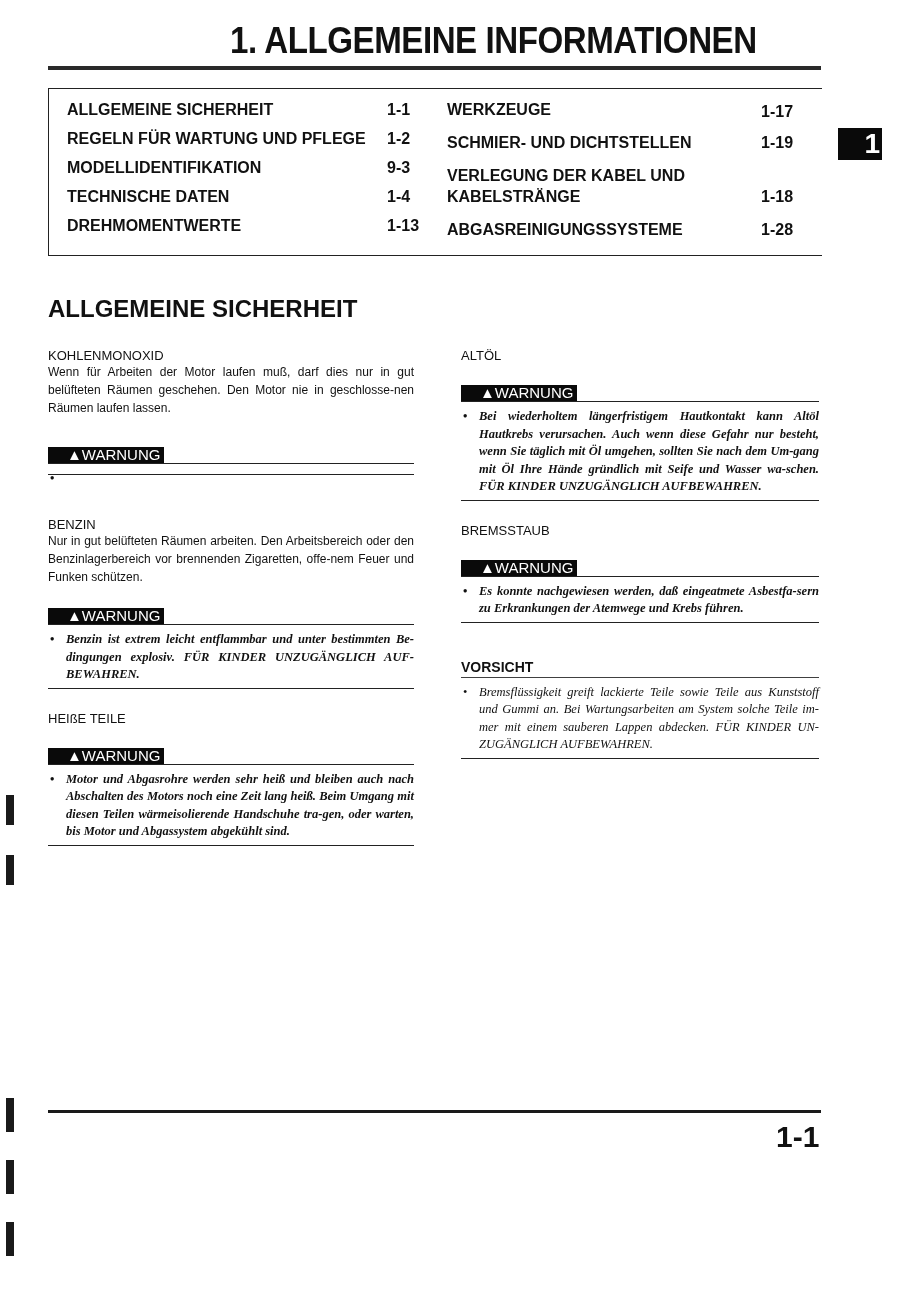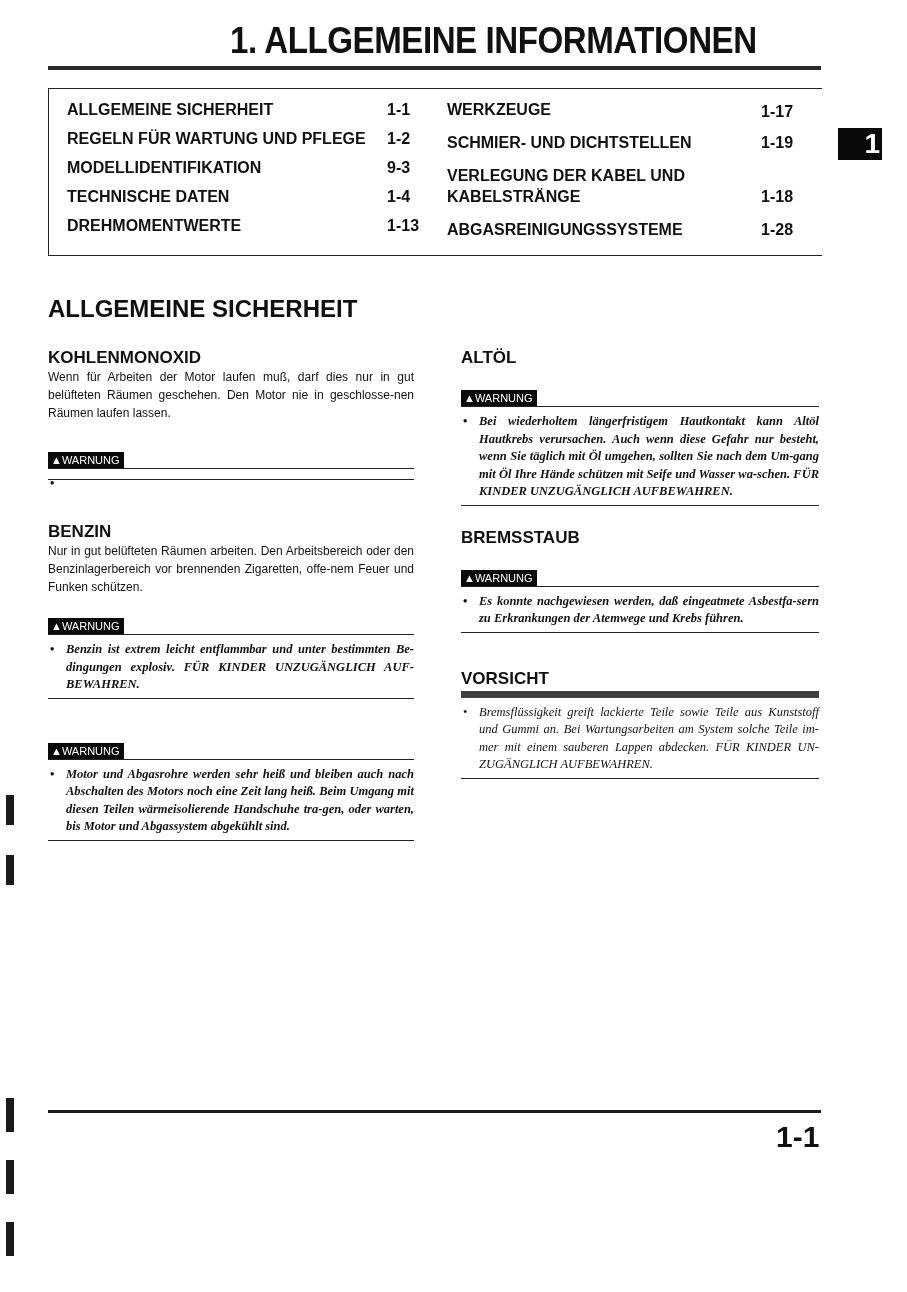--- a/index.html
+++ b/index.html
@@ -10,31 +10,31 @@
            transform: scaleX(0.92); transform-origin: left top; white-space: nowrap; }
   .rule-top { left: 48px; top: 66px; width: 773px; height: 4px; background: #2a2a2a; }
   .toc-box { left: 48px; top: 88px; width: 773px; height: 166px;
              border-top: 1px solid #222; border-left: 1px solid #222; border-bottom: 1px solid #222; }
   .toc-row { position: absolute; font-size: 16px; font-weight: bold; white-space: nowrap; }
   .toc-page { position: absolute; font-size: 16px; font-weight: bold; }
   .tab-badge { left: 838px; top: 128px; width: 44px; height: 32px; background: #0a0a0a; color: #fff;
                font-size: 28px; font-weight: bold; text-align: right; line-height: 32px; padding-right: 2px; box-sizing: border-box; }
   .section-title { left: 48px; top: 295px; font-size: 24px; font-weight: bold; white-space: nowrap; }
   .col { position: absolute; width: 366px; }
-  .subhead { font-size: 17px; font-weight: bold; margin: 0; }
+  .subhead { font-size: 13px; font-weight: normal; margin: 0; }
   .body-text { font-size: 12px; line-height: 18px; margin: 0; text-align: justify; }
   .warn-head { position: relative; height: 16px; border-bottom: 1px solid #222; }
   .warn-label { position: absolute; left: 0; top: 0; background: #0a0a0a; color: #fff;
-                font-size: 11px; padding: 1px 4px 1px 3px; line-height: 14px; }
+                font-size: 15px; padding: 1px 4px 1px 19px; line-height: 14px; }
   .warn-body { font-family: "Liberation Serif", serif; font-style: italic; font-weight: bold;
                font-size: 12.5px; line-height: 17.5px; padding: 6px 0 4px 18px; position: relative;
                border-bottom: 1px solid #222; text-align: justify; }
   .warn-body.light { font-weight: normal; }
   .bullet { position: absolute; left: 2px; top: 6px; font-style: normal; }
-  .vorsicht-head { font-size: 17px; font-weight: bold; border-bottom: 7px solid #404040; padding-bottom: 2px; }
+  .vorsicht-head { font-size: 14px; font-weight: bold; border-bottom: 1px solid #404040; padding-bottom: 2px; }
   .rule-bottom { left: 48px; top: 1110px; width: 773px; height: 3px; background: #1a1a1a; }
   .page-num { left: 776px; top: 1120px; font-size: 30px; font-weight: bold; }
   .scan-mark { background: #1a1a1a; width: 8px; }
 </style>
 </head>
 <body>
 
 <div class="abs title">1. ALLGEMEINE INFORMATIONEN</div>
 <div class="abs rule-top"></div>
 
@@ -81,39 +81,40 @@
   <p class="body-text">Nur in gut belüfteten Räumen arbeiten. Den Arbeitsbereich oder den Benzinlagerbereich vor brennenden Zigaretten, offe-nem Feuer und Funken schützen.</p>
   <div style="height:22px"></div>
   <div class="warn-head">
     <span class="warn-label">▲WARNUNG</span>
   </div>
   <div class="warn-body">
     <span class="bullet">•</span>
     <span>Benzin ist extrem leicht entflammbar und unter bestimmten Be-dingungen explosiv. FÜR KINDER UNZUGÄNGLICH AUF-BEWAHREN.</span>
   </div>
   <div style="height:22px"></div>
+  <p class="subhead">HEIßE TEILE</p>
   <div style="height:22px"></div>
   <div class="warn-head">
     <span class="warn-label">▲WARNUNG</span>
   </div>
   <div class="warn-body">
     <span class="bullet">•</span>
     <span>Motor und Abgasrohre werden sehr heiß und bleiben auch nach Abschalten des Motors noch eine Zeit lang heiß. Beim Umgang mit diesen Teilen wärmeisolierende Handschuhe tra-gen, oder warten, bis Motor und Abgassystem abgekühlt sind.</span>
   </div>
 </div>
 
 <div class="col" style="left:461px;top:348px;width:358px">
   <p class="subhead">ALTÖL</p>
   <div style="height:22px"></div>
   <div class="warn-head">
     <span class="warn-label">▲WARNUNG</span>
   </div>
   <div class="warn-body">
     <span class="bullet">•</span>
-    <span>Bei wiederholtem längerfristigem Hautkontakt kann Altöl Hautkrebs verursachen. Auch wenn diese Gefahr nur besteht, wenn Sie täglich mit Öl umgehen, sollten Sie nach dem Um-gang mit Öl Ihre Hände schützen mit Seife und Wasser wa-schen. FÜR KINDER UNZUGÄNGLICH AUFBEWAHREN.</span>
+    <span>Bei wiederholtem längerfristigem Hautkontakt kann Altöl Hautkrebs verursachen. Auch wenn diese Gefahr nur besteht, wenn Sie täglich mit Öl umgehen, sollten Sie nach dem Um-gang mit Öl Ihre Hände gründlich mit Seife und Wasser wa-schen. FÜR KINDER UNZUGÄNGLICH AUFBEWAHREN.</span>
   </div>
   <div style="height:22px"></div>
   <p class="subhead">BREMSSTAUB</p>
   <div style="height:22px"></div>
   <div class="warn-head">
     <span class="warn-label">▲WARNUNG</span>
   </div>
   <div class="warn-body">
     <span class="bullet">•</span>
     <span>Es konnte nachgewiesen werden, daß eingeatmete Asbestfa-sern zu Erkrankungen der Atemwege und Krebs führen.</span>

